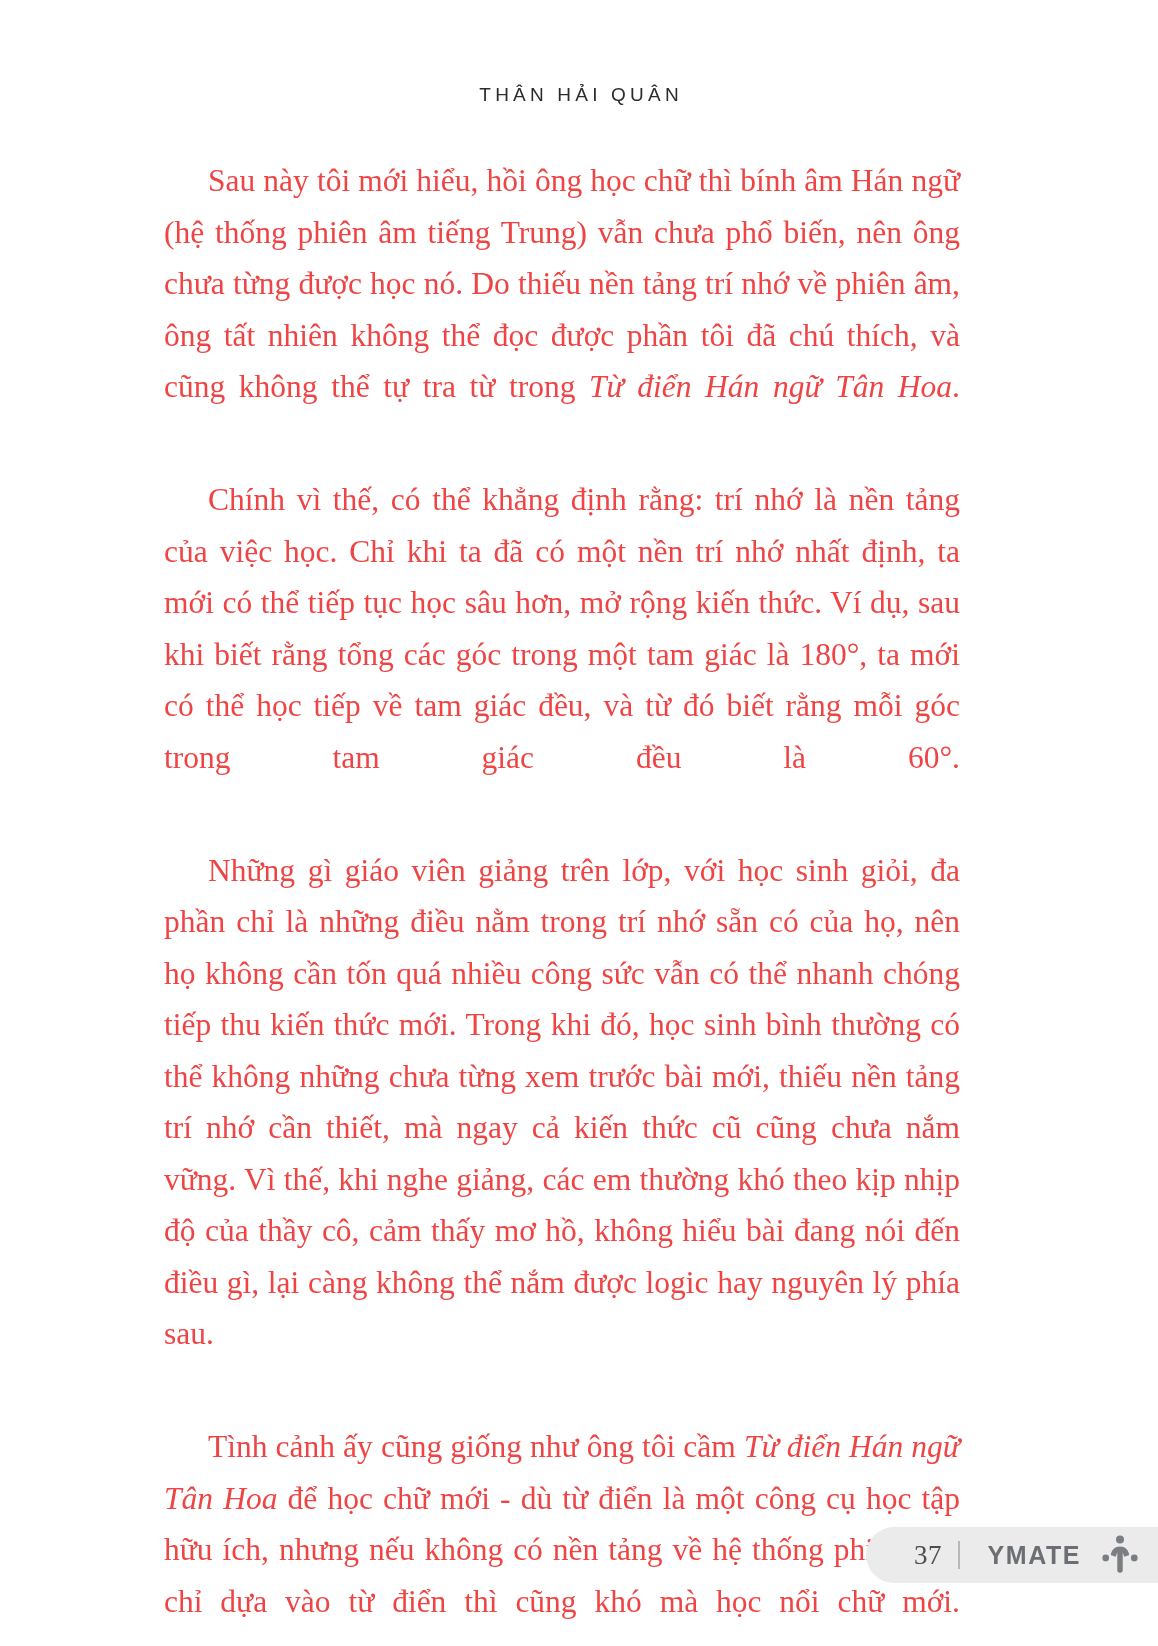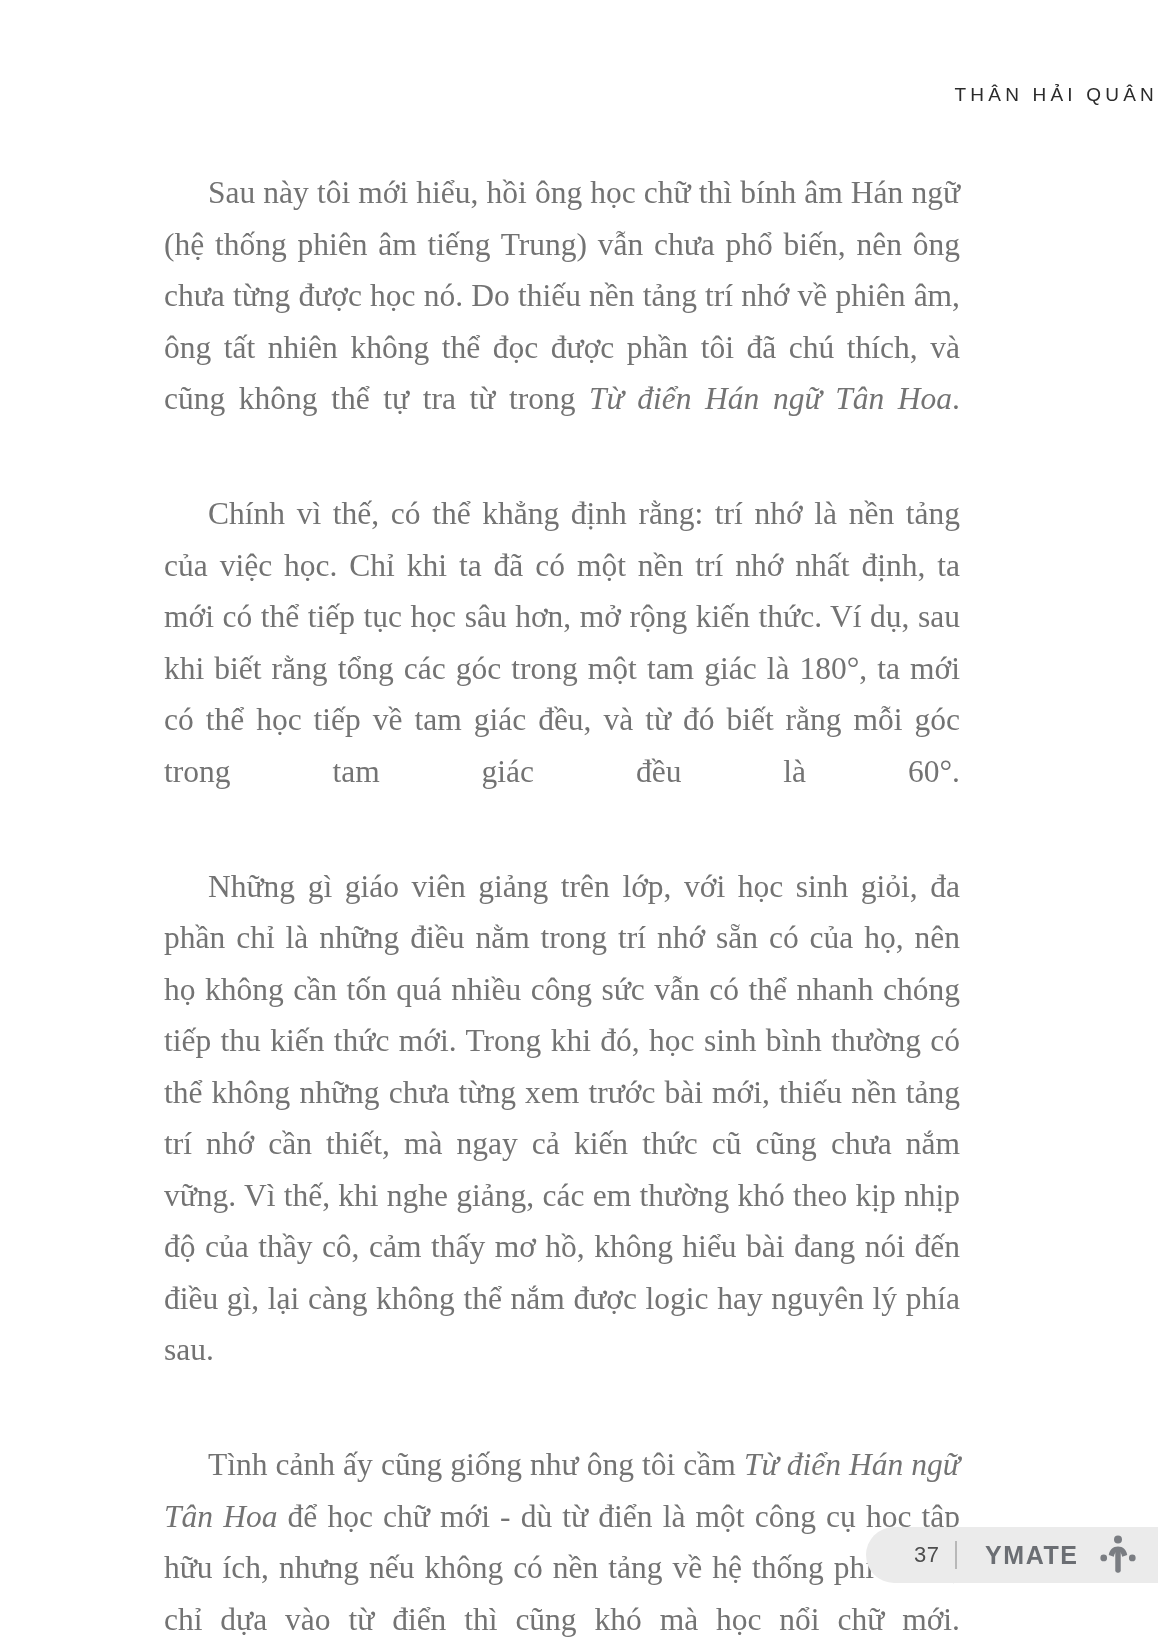--- a/index.html
+++ b/index.html
@@ -15,45 +15,45 @@
     overflow: hidden;
     font-family: "Liberation Serif", "DejaVu Serif", serif;
   }
 
   
   .running-header {
     position: absolute;
     top: 84px;
     left: 0;
     width: 1158px;
-    text-align: right;
+    text-align: center;
     font-family: "Liberation Sans", "DejaVu Sans", sans-serif;
     font-size: 19px;
     font-weight: 400;
     letter-spacing: 4.2px;
     color: #2b2b2b;
     text-indent: 4.2px;
   }
 
   
   .text-column {
     position: absolute;
     top: 155px;
     left: 164px;
     width: 796px;
   }
 
   .para {
-    margin: 12px 0 10px 0;
+    margin: 0 0 10px 0;
     text-align: justify;
     text-justify: inter-word;
     text-indent: 44px;
     font-size: 31.5px;
     line-height: 51.5px;
-    color: #737373;
+    color: #ef4444;
     -webkit-hyphens: none;
     hyphens: none;
     word-spacing: 0.2px;
   }
   .para:last-child { margin-bottom: 0; }
 
   .para .title-italic {
     font-style: italic;
   }
 
@@ -72,22 +72,22 @@
     height: 56px;
     min-width: 292px;
     background: #ebebeb;
     border-radius: 28px 0 0 28px;
     display: flex;
     align-items: center;
     padding-left: 48px;
     box-sizing: border-box;
   }
   .page-number {
-    font-family: Liberation Sans, sans-serif;
-    font-size: 22px;
+    font-family: Liberation Serif, serif;
+    font-size: 27px;
     color: #4d4d4d;
     letter-spacing: 0.5px;
   }
   .badge-divider {
     width: 1.5px;
     height: 28px;
     background: #b8b8b8;
     margin: 0 16px;
     flex: none;
   }

